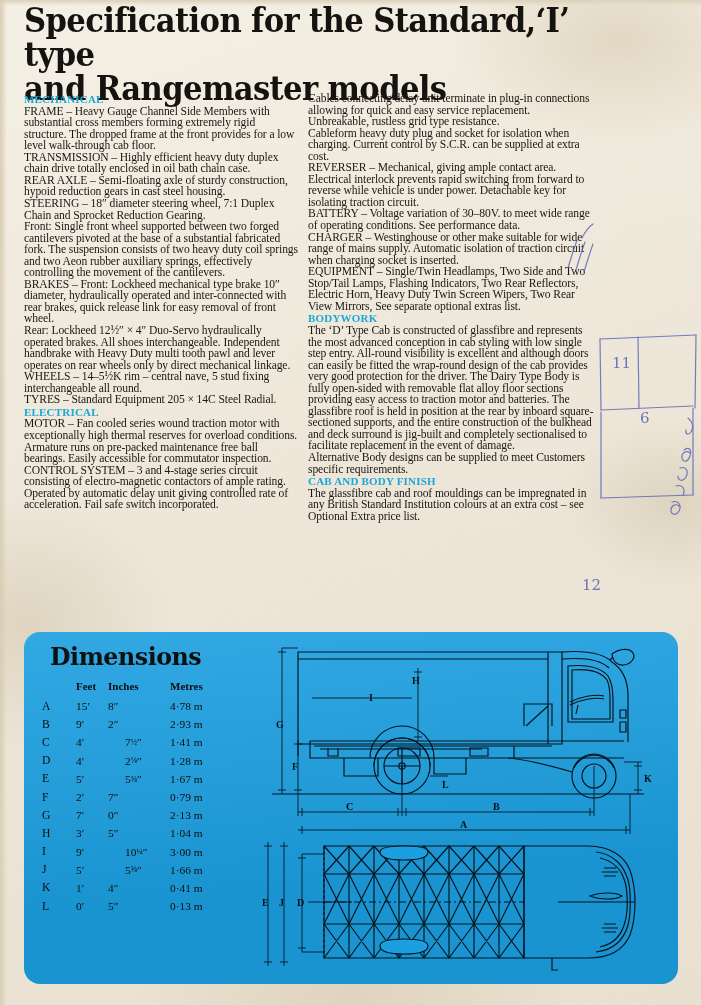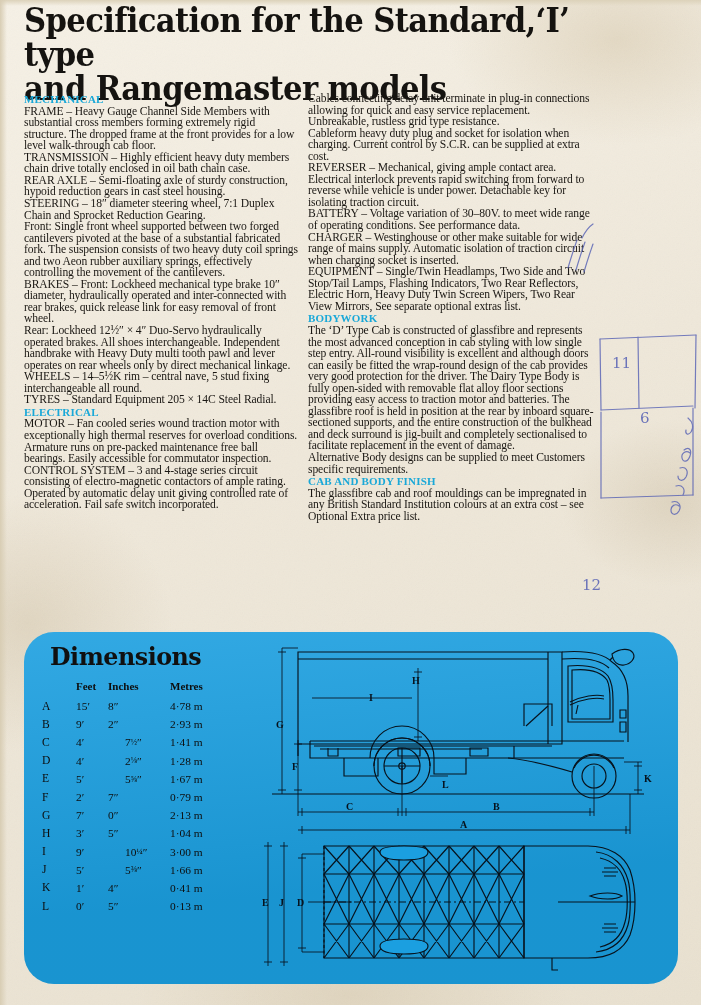--- a/index.html
+++ b/index.html
@@ -43,21 +43,21 @@
   .hd{
     color:#19a8d8;font-weight:bold;font-size:11px;
     letter-spacing:.2px;line-height:12.6px;
     font-family:"Liberation Serif", serif;
   }
   .term{font-size:11.6px;letter-spacing:-.1px;}
 
   
   .panel{
     position:absolute;left:24px;top:632px;width:654px;height:352px;
-    background:#1b9fe0;border-radius:30px;
+    background:#1b9fe0;border-radius:16px;
     overflow:hidden;
   }
   .panel:before{
     content:"";position:absolute;inset:0;
     background:linear-gradient(175deg,rgba(255,255,255,.10),rgba(0,0,0,.07) 70%);
     pointer-events:none;
   }
   .dim-title{
     position:absolute;left:26px;top:10px;
     font-family:"DejaVu Serif", serif;font-weight:bold;
@@ -131,21 +131,21 @@
 <div class="title">
   <span>Specification for the Standard,‘I’ type</span>
   <span class="l2">and Rangemaster models</span>
 </div>
 
 <div class="cols">
 
   <div class="col left">
     <p class="hd">MECHANICAL</p>
     <p class="term">FRAME – Heavy Gauge Channel Side Members with substantial cross members forming extremely rigid structure. The dropped frame at the front provides for a low level walk-through cab floor.</p>
-    <p class="term">TRANSMISSION – Highly efficient heavy duty members chain drive totally enclosed in oil bath chain case.</p>
+    <p class="term">TRANSMISSION – Highly efficient heavy duty duplex chain drive totally enclosed in oil bath chain case.</p>
     <p class="term">REAR AXLE – Semi-floating axle of sturdy construction, hypoid reduction gears in cast steel housing.</p>
     <p class="term">STEERING – 18″ diameter steering wheel, 7:1 Duplex Chain and Sprocket Reduction Gearing.</p>
     <p class="term">Front: Single front wheel supported between two forged cantilevers pivoted at the base of a substantial fabricated fork. The suspension consists of two heavy duty coil springs and two Aeon rubber auxiliary springs, effectively controlling the movement of the cantilevers.</p>
     <p class="term">BRAKES – Front: Lockheed mechanical type brake 10″ diameter, hydraulically operated and inter-connected with rear brakes, quick release link for easy removal of front wheel.</p>
     <p class="term">Rear: Lockheed 12½″ × 4″ Duo-Servo hydraulically operated brakes. All shoes interchangeable. Independent handbrake with Heavy Duty multi tooth pawl and lever operates on rear wheels only by direct mechanical linkage.</p>
     <p class="term">WHEELS – 14–5½K rim – central nave, 5 stud fixing interchangeable all round.</p>
     <p class="term">TYRES – Standard Equipment 205 × 14C Steel Radial.</p>
     <p class="hd">ELECTRICAL</p>
     <p class="term">MOTOR – Fan cooled series wound traction motor with exceptionally high thermal reserves for overload conditions. Armature runs on pre-packed maintenance free ball bearings. Easily accessible for commutator inspection.</p>
     <p class="term">CONTROL SYSTEM – 3 and 4-stage series circuit consisting of electro-magnetic contactors of ample rating. Operated by automatic delay unit giving controlled rate of acceleration. Fail safe switch incorporated.</p>

